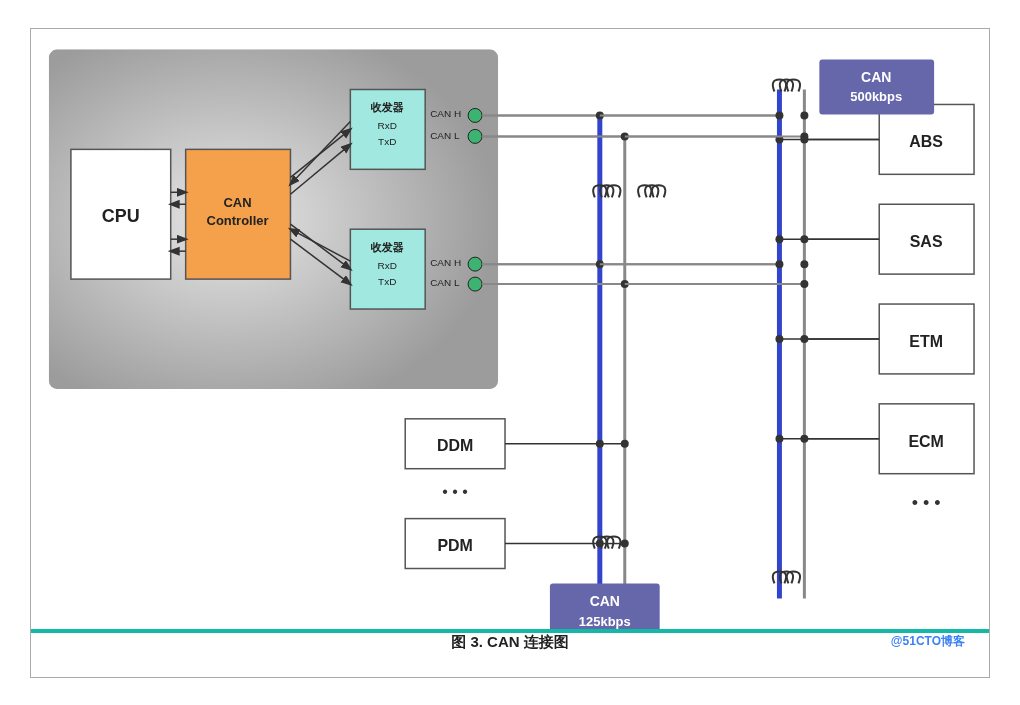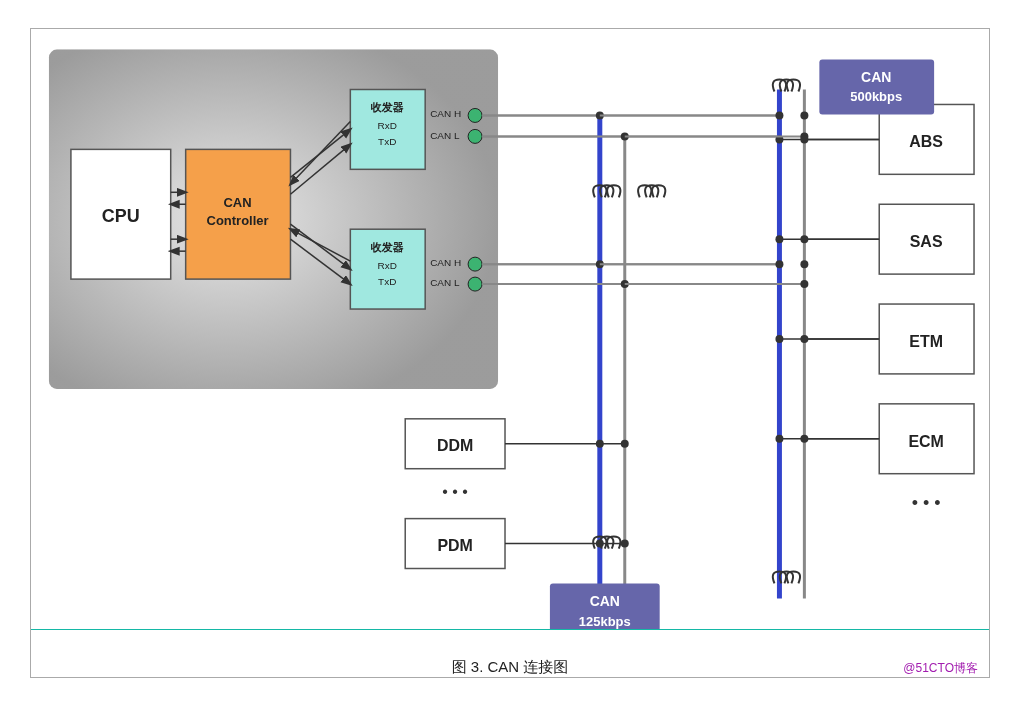--- a/index.html
+++ b/index.html
@@ -26,32 +26,33 @@
     }
     .diagram-area {
       width: 100%;
       height: 600px;
       position: relative;
     }
     .caption {
       width: 100%;
       height: 50px;
       display: flex;
-      align-items: flex-end;
+      align-items: flex-start;
       justify-content: center;
       font-size: 15px;
       color: #222;
-      border-top: 1px solid #14b8a6;
+      border-top: 4px solid #14b8a6;
       position: relative;
+      font-weight: bold;
     }
     .caption-watermark {
       position: absolute;
-      right: 11px;
+      right: 24px;
       font-size: 12px;
-      color: #a21caf;
+      color: #3b82f6;
     }
 
     
     .diagram-svg {
       width: 100%;
       height: 100%;
     }
   </style>
 </head>
 <body>

